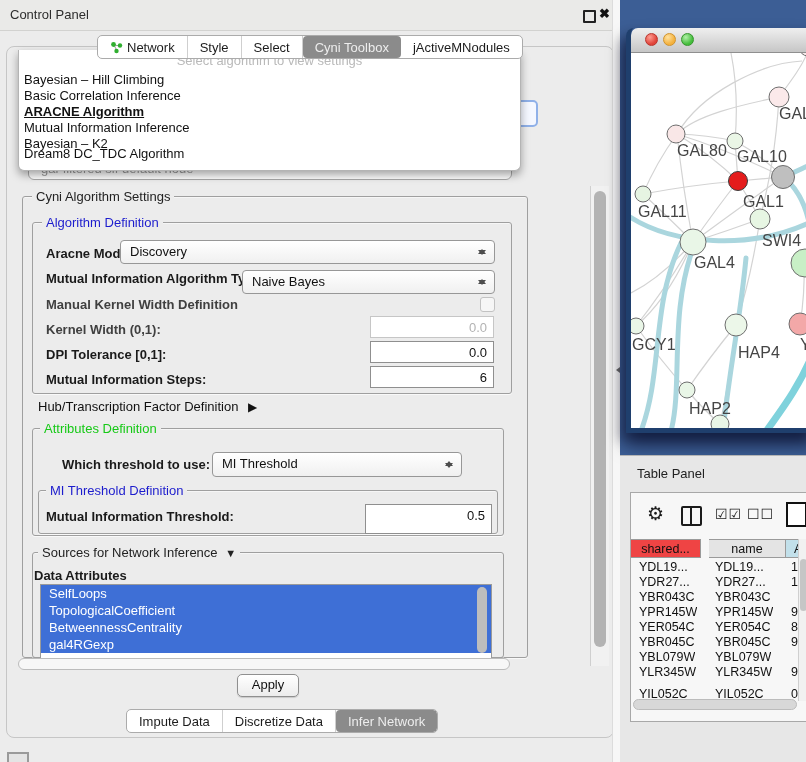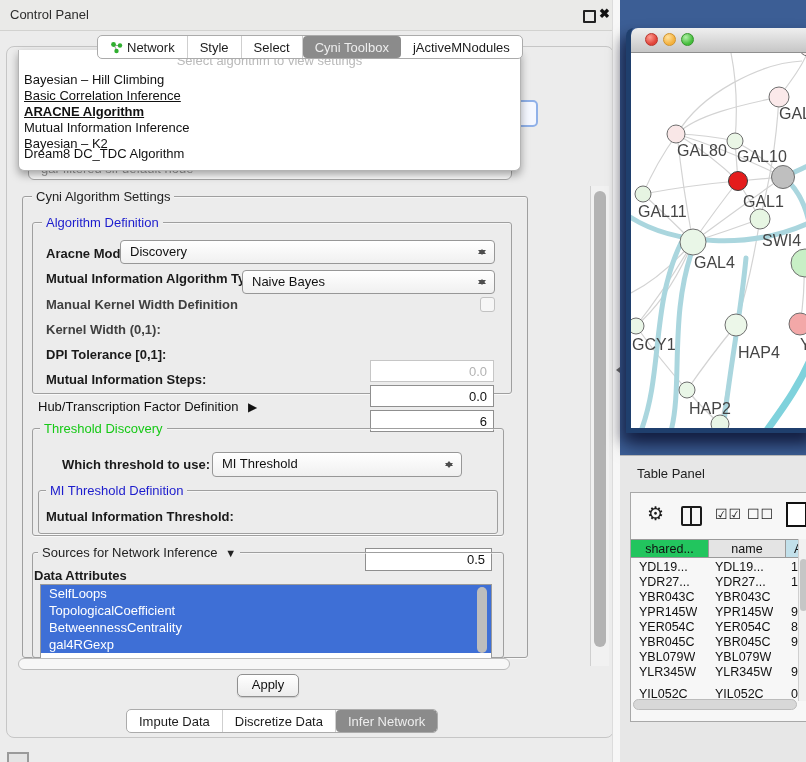--- a/index.html
+++ b/index.html
@@ -31,21 +31,21 @@
   .grp-t{font-size:13px;background:#ececec;padding:0 4px;white-space:nowrap;z-index:2;}
   .blue{color:#1c1ccd;}
   .green{color:#16c916;}
   .lbl{font-size:13px;font-weight:bold;color:#1a1a1a;white-space:nowrap;}
   .lbl.dis{color:#404040;}
   .plain{font-size:13px;color:#111;white-space:nowrap;}
   .combo{background:linear-gradient(#ffffff,#f0f0f0);border:1px solid #979797;border-radius:4px;font-size:13px;color:#111;}
   .combo .cv{position:absolute;left:9px;top:3px;}
   .combo::before{content:'';position:absolute;right:8px;top:4px;border:4px solid transparent;border-bottom:5px solid #4d4d4d;}
   .combo::after{content:'';position:absolute;right:8px;bottom:4px;border:4px solid transparent;border-top:5px solid #4d4d4d;}
-  .tfield{background:#fff;border:1px solid #8f8f8f;font-size:13px;color:#111;text-align:right;box-sizing:border-box;padding:3px 6px 10px 0;margin-top:44px;}
+  .tfield{background:#fff;border:1px solid #8f8f8f;font-size:13px;color:#111;text-align:right;box-sizing:border-box;padding:3px 6px 10px 0;}
   .tfield.dis{color:#b3b3b3;border-color:#c6c6c6;}
   .chk{width:13px;height:13px;border:1px solid #c2c2c2;border-radius:3px;background:#f6f6f6;}
   .listbox{background:#fff;border:1px solid #9a9a9a;overflow:hidden;}
   .li{height:17px;line-height:17px;font-size:13px;padding-left:8px;background:#3e6fd6;color:#fff;white-space:nowrap;}
   .sb-track{background:#f1f1f1;border-left:1px solid #cfcfcf;}
   .sb-thumb{background:#b3b3b3;border-radius:7px;}
   .hscroll{background:#f7f7f7;border:1px solid #bcbcbc;border-radius:6px;}
   .btn{background:linear-gradient(#ffffff,#ececec);border:1px solid #8f8f8f;border-radius:5px;font-size:13px;color:#111;
        text-align:center;line-height:19px;box-shadow:0 1px 1px rgba(0,0,0,.15);}
   .mini-sq{left:7px;top:752px;width:18px;height:12px;border:2px solid #9a9a9a;background:#e4e4e4;}
@@ -113,21 +113,21 @@
   </div>
 
   <div class="abs hidden-combo">
     <span>gal-filtered sif default node</span>
   </div>
   <div class="abs blue-frag"></div>
 
   <div class="abs popup">
     <div class="abs ph">Select algorithm to view settings</div>
     <div class="abs alg-item" style="top:22px;">Bayesian – Hill Climbing</div>
-    <div class="abs alg-item" style="top:38px;text-decoration:underline;">Basic Correlation Inference</div>
+    <div class="abs alg-item" style="top:38px;">Basic Correlation Inference</div>
     <div class="abs alg-item bold" style="top:54px;">ARACNE Algorithm</div>
     <div class="abs alg-item" style="top:70px;">Mutual Information Inference</div>
     <div class="abs alg-item" style="top:86px;">Bayesian – K2</div>
     <div class="abs alg-item" style="top:96px;">Dream8 DC_TDC Algorithm</div>
   </div>
 
   <div class="abs grp" style="left:22px;top:196px;width:504px;height:460px;"></div>
   <div class="abs grp-t" style="left:32px;top:189px;color:#222;">Cyni Algorithm Settings</div>
 
   <div class="abs grp" style="left:32px;top:222px;width:478px;height:170px;"></div>
@@ -154,32 +154,32 @@
 
   <div class="abs lbl" style="left:46px;top:372px;">Mutual Information Steps:</div>
   <div class="abs tfield" style="left:370px;top:366px;width:124px;height:22px;">6</div>
 
   <div class="abs plain" style="left:38px;top:399px;">
     <span>Hub/Transcription Factor Definition</span>
     <span style="font-size:12px;margin-left:6px;">▶</span>
   </div>
 
   <div class="abs grp" style="left:32px;top:428px;width:470px;height:106px;"></div>
-  <div class="abs grp-t green" style="left:40px;top:421px;">Threshold Discovery</div>
+  <div class="abs grp-t green" style="left:40px;top:421px;">Attributes Definition</div>
 
   <div class="abs lbl" style="left:62px;top:457px;">Which threshold to use:</div>
   <div class="abs combo" style="left:212px;top:452px;width:248px;height:23px;">
     <span class="cv">MI Threshold</span>
   </div>
 
   <div class="abs grp" style="left:38px;top:490px;width:458px;height:42px;"></div>
   <div class="abs grp-t blue" style="left:46px;top:483px;">MI Threshold Definition</div>
 
   <div class="abs lbl" style="left:46px;top:509px;">Mutual Information Threshold:</div>
-  <div class="abs tfield" style="left:365px;top:504px;width:127px;height:23px;">0.5</div>
+  <div class="abs tfield" style="left:365px;top:504px;width:127px;height:30px;">0.5</div>
 
   <div class="abs grp" style="left:32px;top:552px;width:470px;height:104px;"></div>
   <div class="abs grp-t" style="left:38px;top:545px;color:#222;">
     <span>Sources for Network Inference</span>
     <span style="font-size:11px;margin-left:4px;">▼</span>
   </div>
   <div class="abs lbl" style="left:34px;top:568px;">Data Attributes</div>
 
   <div class="abs listbox" style="left:40px;top:584px;width:450px;height:73px;">
     <div class="li">SelfLoops</div>
@@ -299,21 +299,21 @@
 
   <div class="abs tablepanel">
     <div class="abs t">Table Panel</div>
     <div class="abs tp-inner">
       <div class="abs gear" style="left:16px;top:11px;">⚙</div>
       <div class="abs colsic" style="left:50px;top:13px;"></div>
       <div class="abs chkic" style="left:84px;top:13px;">☑☑</div>
       <div class="abs chkic" style="left:116px;top:13px;">☐☐</div>
       <div class="abs pageic" style="left:155px;top:9px;"></div>
 
-      <div class="abs hcell" style="left:0;top:46px;width:78px;background:#22c55e;">shared...</div>
+      <div class="abs hcell" style="left:0;top:46px;width:70px;background:#ef4444;">shared...</div>
       <div class="abs hcell" style="left:78px;top:46px;width:77px;background:#e4e4e4;">name</div>
       <div class="abs hcell" style="left:155px;top:46px;width:21px;background:#c2e0ea;text-align:left;padding-left:8px;">A</div>
 
       <div class="abs" style="left:0;top:66px;width:176px;height:140px;overflow:hidden;padding-left:29px;">
         <div class="abs cell" style="left:8px;top:1px;">YDL19...</div>
         <div class="abs cell" style="left:84px;top:1px;">YDL19...</div>
         <div class="abs cell" style="left:160px;top:1px;">13</div>
         <div class="abs cell" style="left:8px;top:16px;">YDR27...</div>
         <div class="abs cell" style="left:84px;top:16px;">YDR27...</div>
         <div class="abs cell" style="left:160px;top:16px;">12</div>

